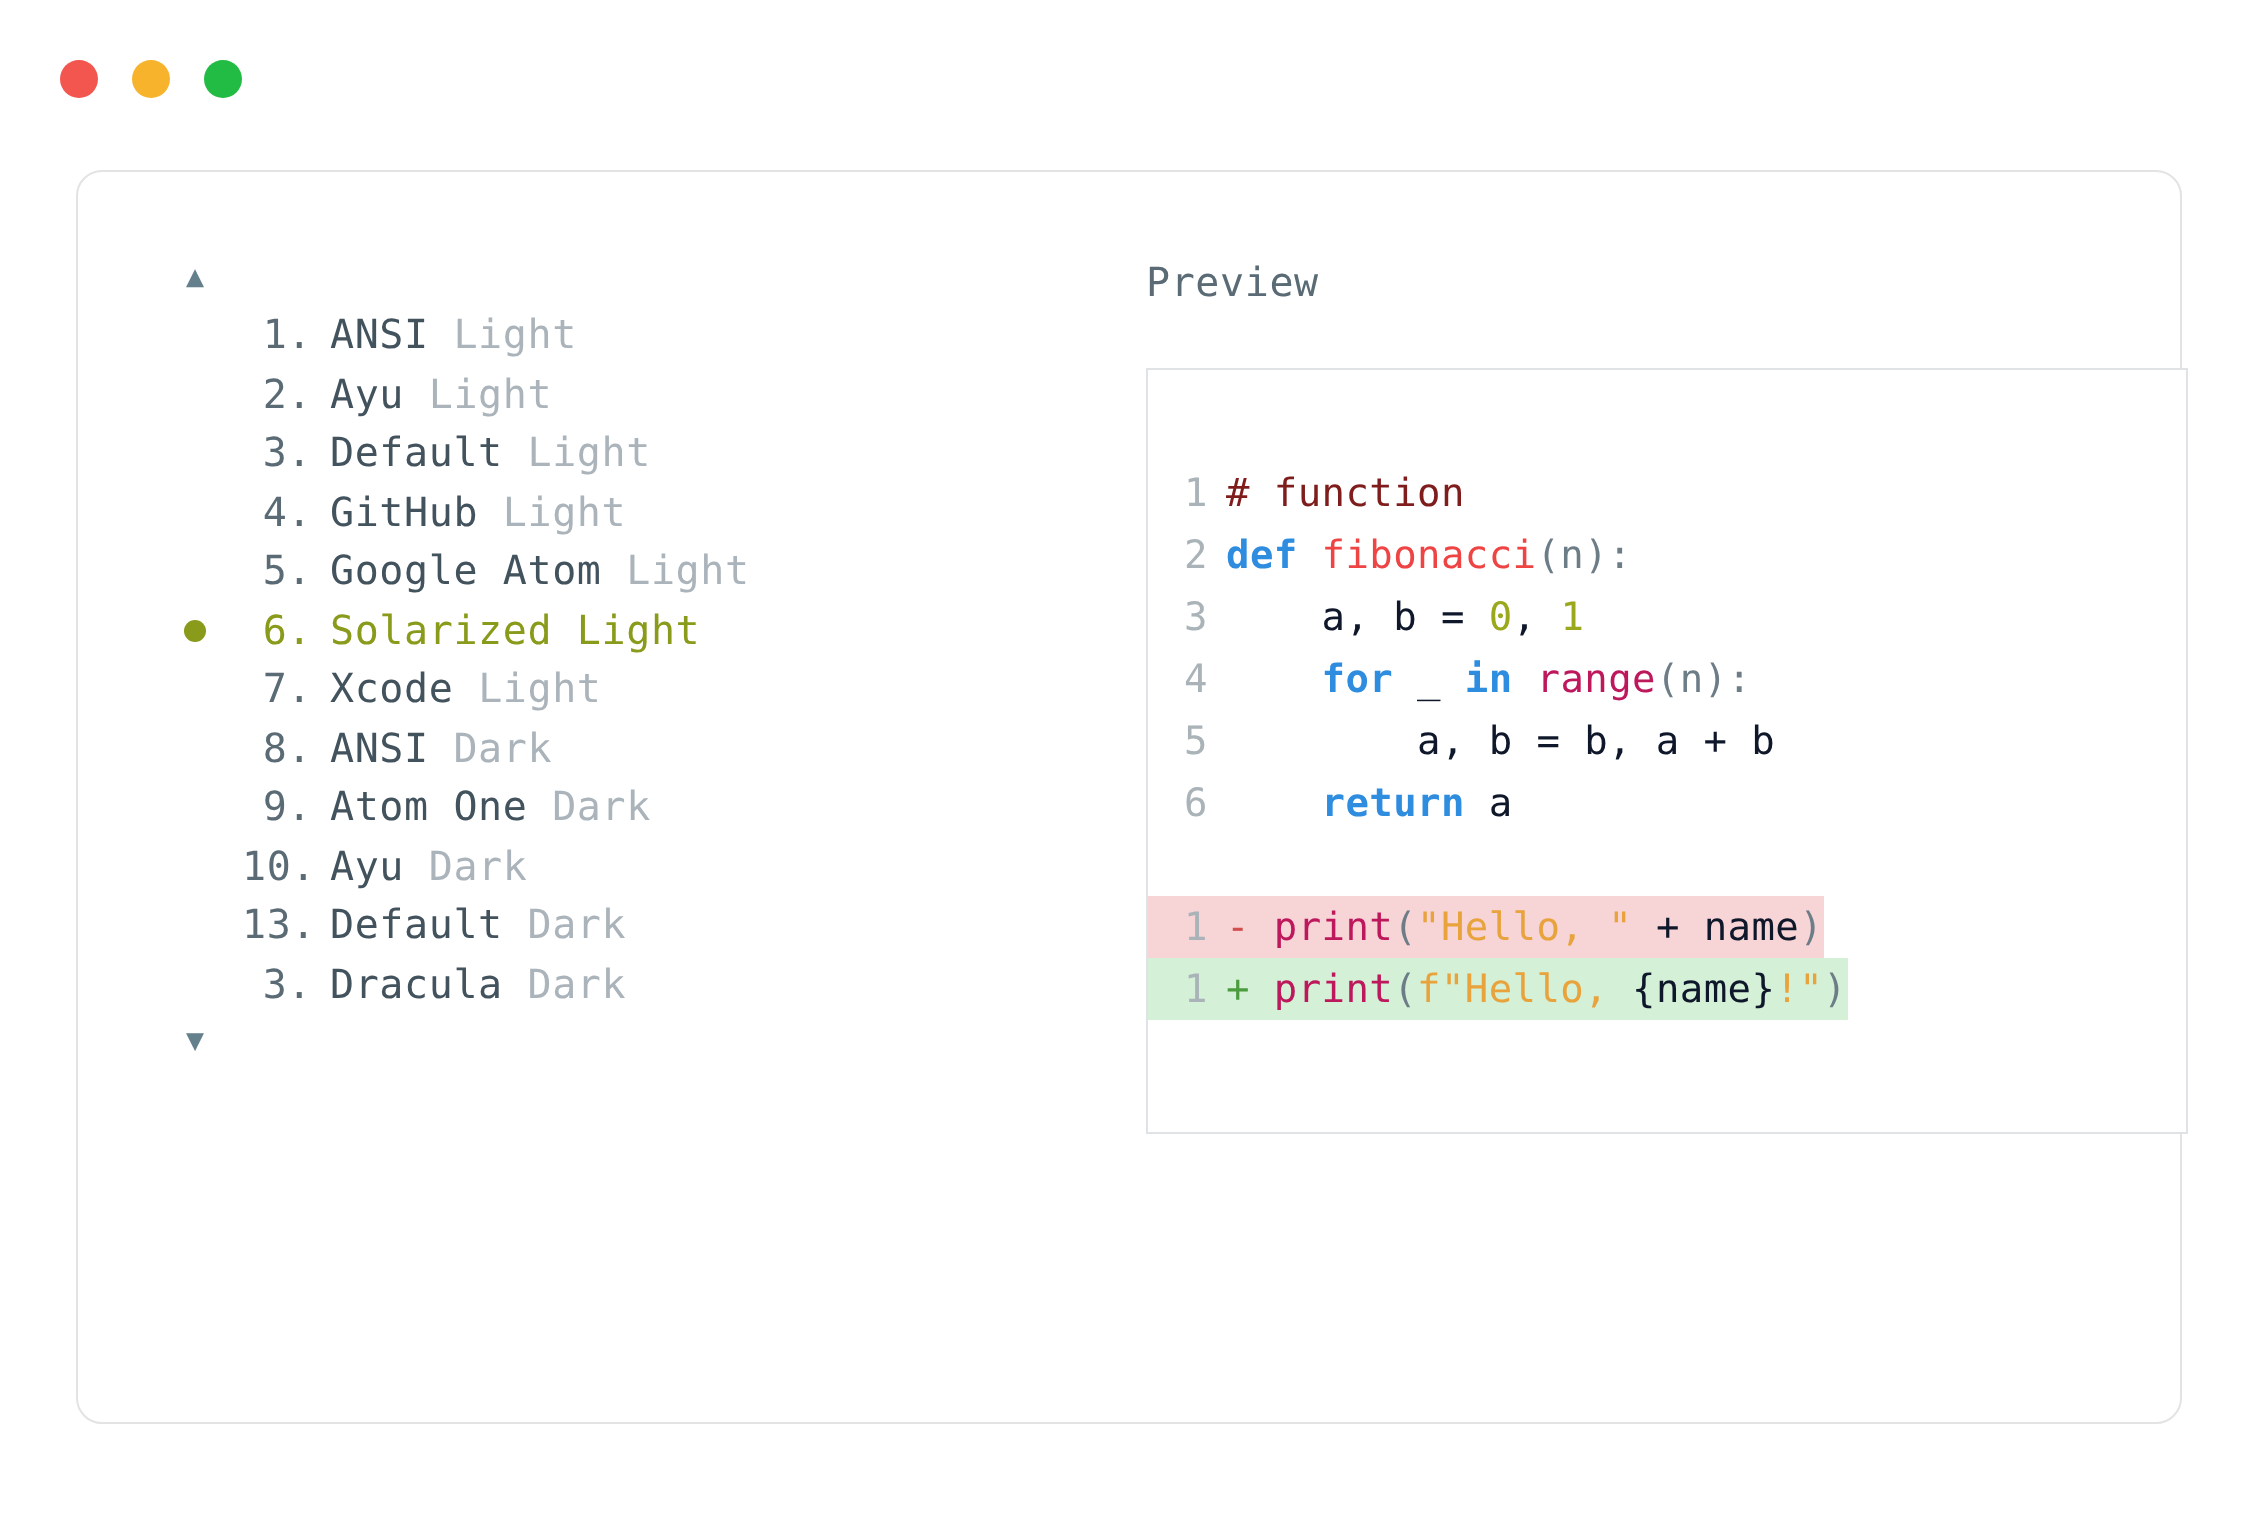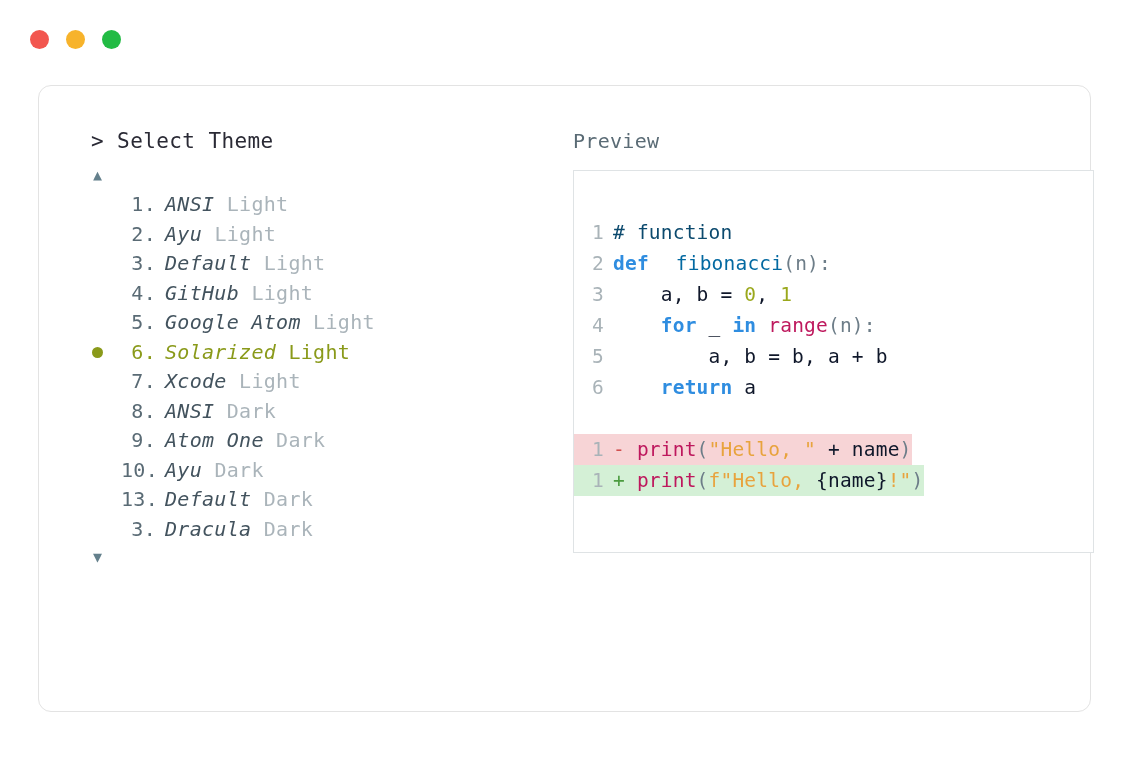--- a/index.html
+++ b/index.html
@@ -127,39 +127,39 @@
   }
   .theme-row.selected .bullet { display: block; }
 
   .num-cell {
     width: 44px;
     flex: 0 0 44px;
     text-align: right;
     color: #5a6b75;
     padding-right: 9px;
   }
-  .name-cell { color: #43535e; font-style: italic; }
+  .name-cell { color: #43535e; }
   .variant-cell { color: #aab4ba; }
 
   .theme-row.selected .num-cell,
   .theme-row.selected .name-cell,
   .theme-row.selected .variant-cell { color: #8a9a1a; }
 
   
   .right-col {
     flex: 1;
     padding-left: 38px;
   }
 
   .preview-label {
     font-size: 20px;
     line-height: 26px;
     color: #5a6b75;
     letter-spacing: 0.3px;
-    margin-bottom: 16px;
+    margin-bottom: 30px;
     white-space: pre;
   }
 
   .preview-panel {
     width: 521px;
     height: 383px;
     border: 1.5px solid #dfe3e5;
     background: #ffffff;
     padding: 46px 0 0 0;
     overflow: hidden;
@@ -174,23 +174,23 @@
   .code-line { display: block; padding-left: 18px; }
 
   .ln {
     color: #a9b3b8;
     display: inline-block;
     width: 12px;
     text-align: right;
     margin-right: 9px;
   }
 
-  .tok-comment { color: #0c4a6e; text-align: center; }
+  .tok-comment { color: #7f1d1d; text-align: center; }
   .tok-kw      { color: #2f8de0; font-weight: bold; }
-  .tok-fn      { color: #0369a1; margin-left: 15px; }
+  .tok-fn      { color: #ef4444; }
   .tok-plain   { color: #0f172a; }
   .tok-num     { color: #9aa81c; }
   .tok-builtin { color: #be185d; }
   .tok-str     { color: #e8a33d; }
   .tok-punct   { color: #6d7d88; }
 
   .code-gap { display: block; height: 31px; }
 
   .diff-line {
     display: block;
@@ -223,21 +223,20 @@
     <span class="dot dot-close"></span>
     <span class="dot dot-min"></span>
     <span class="dot dot-max"></span>
   </div>
 
   <div class="card">
     <div class="card-inner">
       <div class="columns">
 
         <div class="left-col">
-          <div class="prompt-line">&gt; Select Theme</div>
 
           <div class="arrow arrow-up">▲</div>
 
           <ul class="theme-list" id="theme-list">
               <li class="theme-row"><span class="bullet-cell"></span><span class="num-cell">1.</span><span class="name-cell">ANSI</span><span class="name-cell"> </span><span class="variant-cell">Light</span></li>
               <li class="theme-row"><span class="bullet-cell"></span><span class="num-cell">2.</span><span class="name-cell">Ayu</span><span class="name-cell"> </span><span class="variant-cell">Light</span></li>
               <li class="theme-row"><span class="bullet-cell"></span><span class="num-cell">3.</span><span class="name-cell">Default</span><span class="name-cell"> </span><span class="variant-cell">Light</span></li>
               <li class="theme-row"><span class="bullet-cell"></span><span class="num-cell">4.</span><span class="name-cell">GitHub</span><span class="name-cell"> </span><span class="variant-cell">Light</span></li>
               <li class="theme-row"><span class="bullet-cell"></span><span class="num-cell">5.</span><span class="name-cell">Google Atom</span><span class="name-cell"> </span><span class="variant-cell">Light</span></li>
               <li class="theme-row selected"><span class="bullet-cell"><span class="bullet"></span></span><span class="num-cell">6.</span><span class="name-cell">Solarized</span><span class="name-cell"> </span><span class="variant-cell">Light</span></li>

